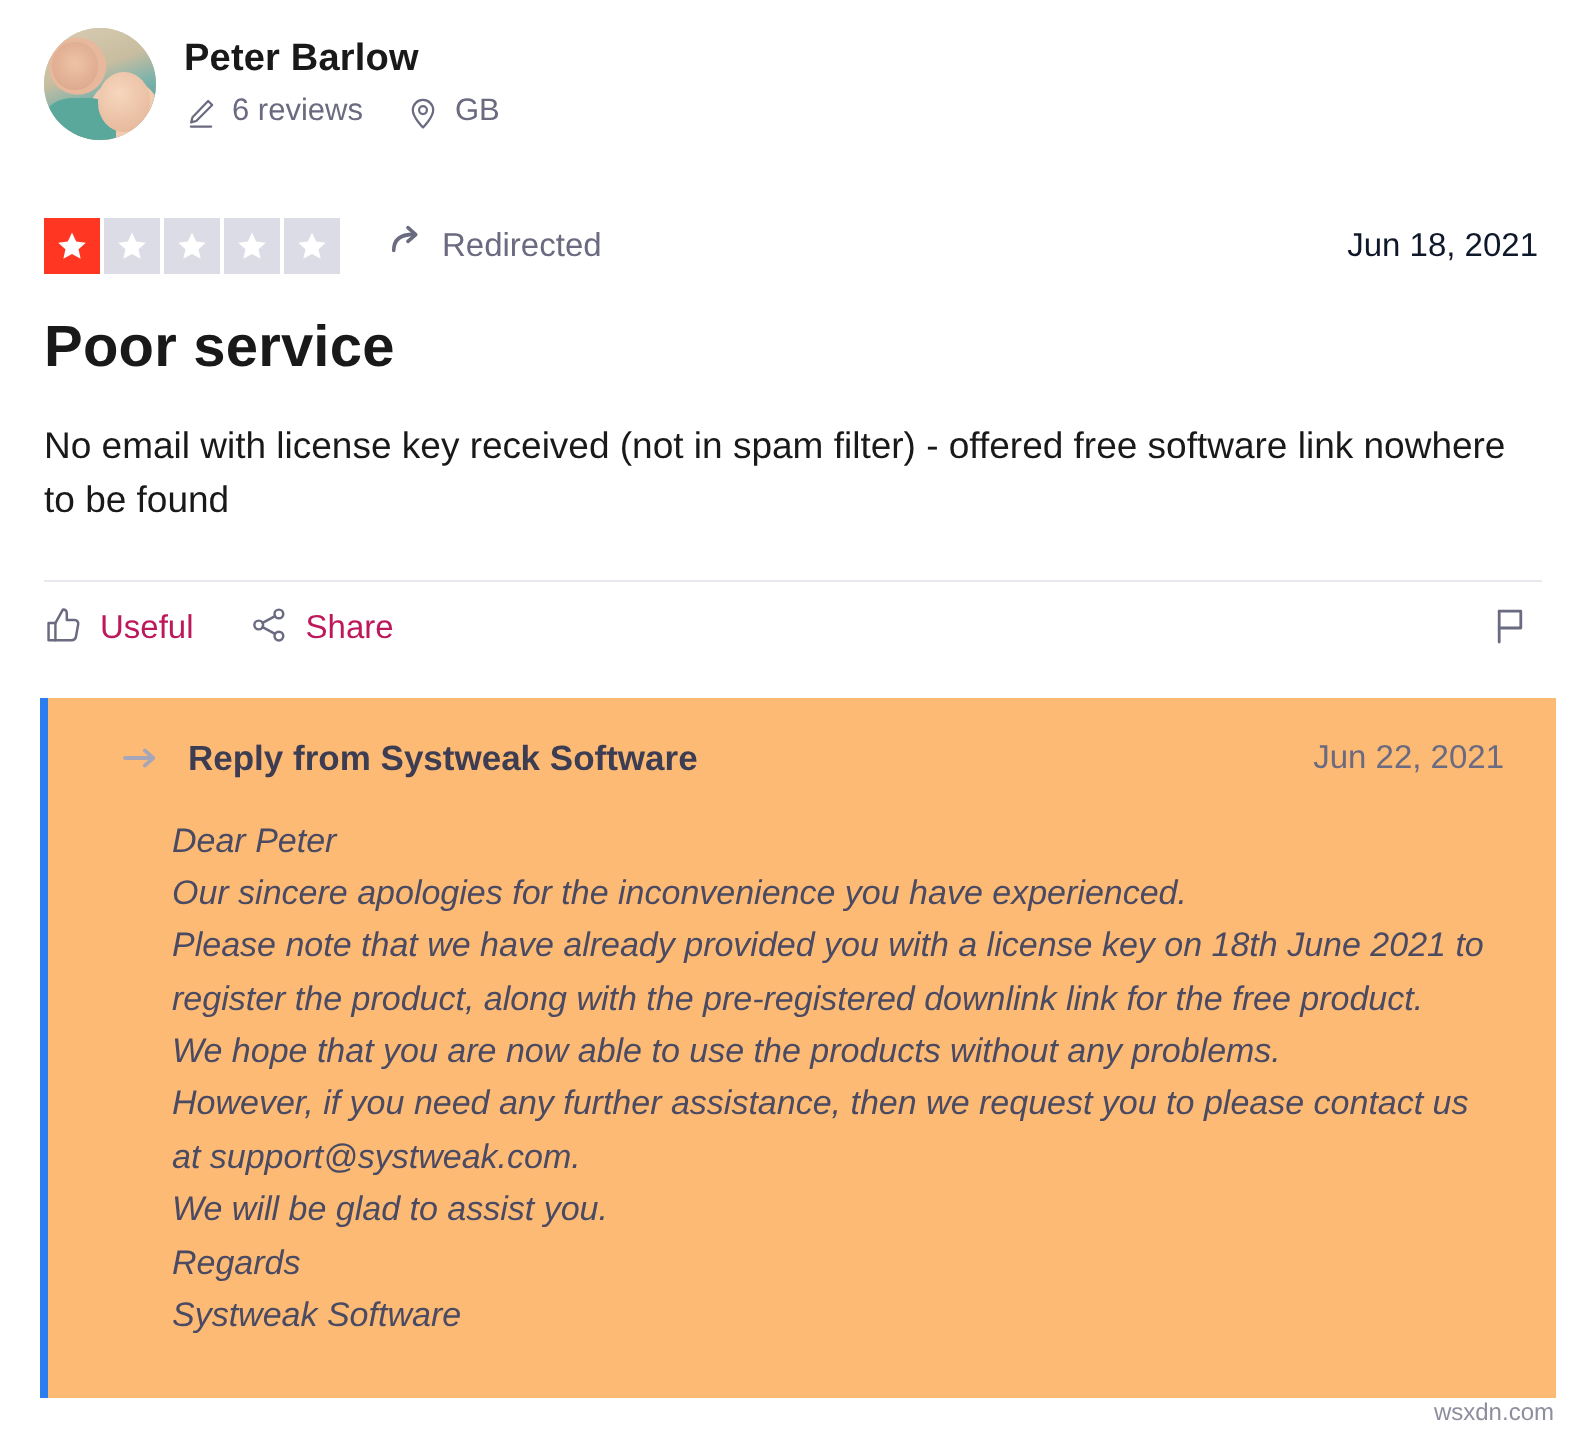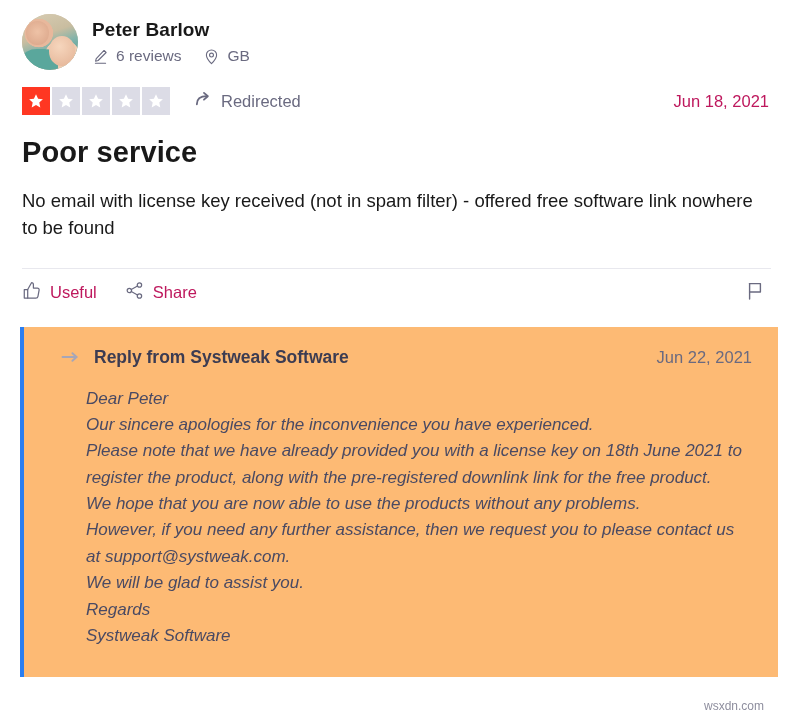--- a/index.html
+++ b/index.html
@@ -82,21 +82,21 @@
     color: #6a6a80;
     font-size: 15.5px;
   }
   .meta-item { display: flex; align-items: center; gap: 7px; }
   .meta-item svg { display: block; }
 
   
   .rating-row {
     display: flex;
     align-items: center;
-    margin-top: 16px;
+    margin-top: 38px;
     height: 30px;
   }
 
   .stars { display: flex; gap: 2px; }
   .star {
     width: 28px; height: 28px;
     background: #dcdce6;
     display: flex; align-items: center; justify-content: center;
   }
   .star.filled { background: #ff3722; }
@@ -106,21 +106,21 @@
     display: flex;
     align-items: center;
     gap: 8px;
     margin-left: 24px;
     color: #6a6a80;
     font-size: 16.5px;
   }
 
   .review-date {
     margin-left: auto;
-    color: #be185d;
+    color: #0f172a;
     font-size: 16.5px;
     padding-right: 2px;
   }
 
   
   .review-title {
     margin-top: 20px;
     font-size: 29px;
     font-weight: bold;
     color: #191919;
@@ -208,21 +208,21 @@
     font-size: 17px;
     line-height: 1.55;
     color: #4a4a63;
     max-width: 700px;
   }
   .reply-line { white-space: pre-wrap; font-style: italic; }
 
   
   .watermark {
     position: absolute;
-    right: 23px;
+    right: 10px;
     bottom: 5px;
     font-size: 12px;
     color: #8e8e9e;
     font-family: "Liberation Sans", sans-serif;
   }
 </style>
 </head>
 <body>
 
 <div class="review-card">

